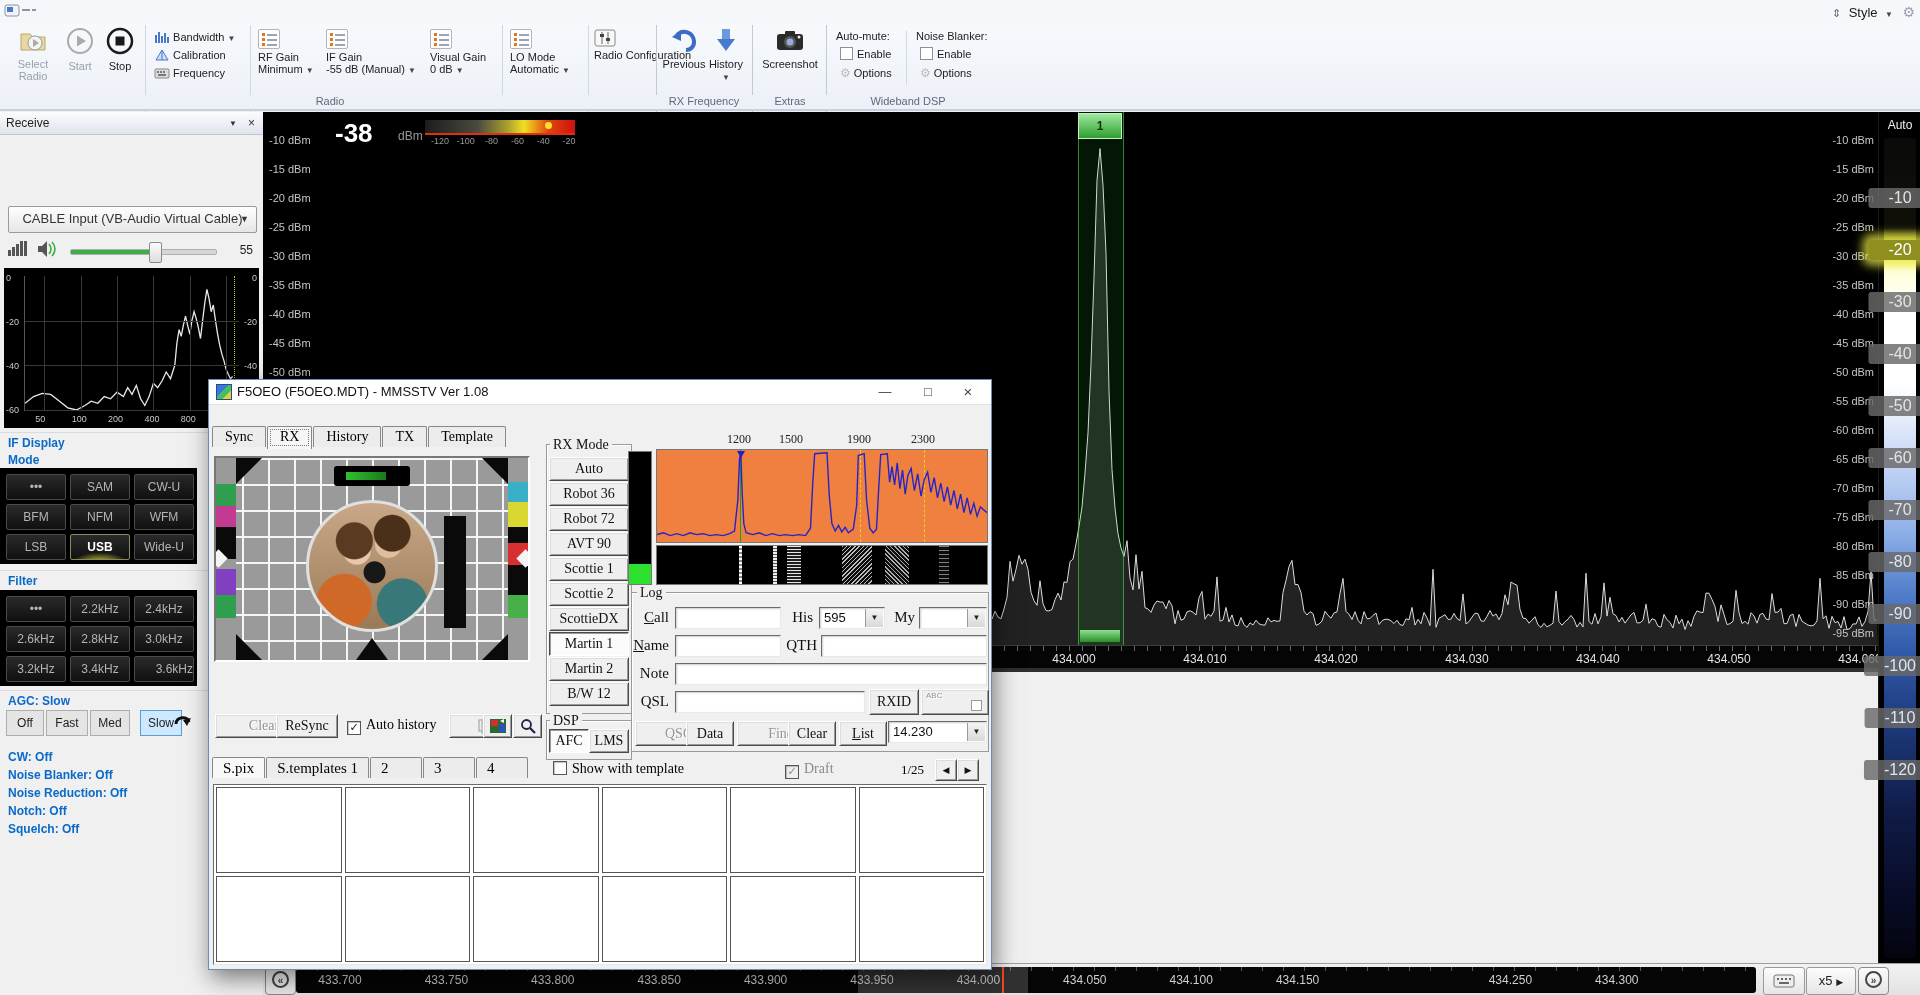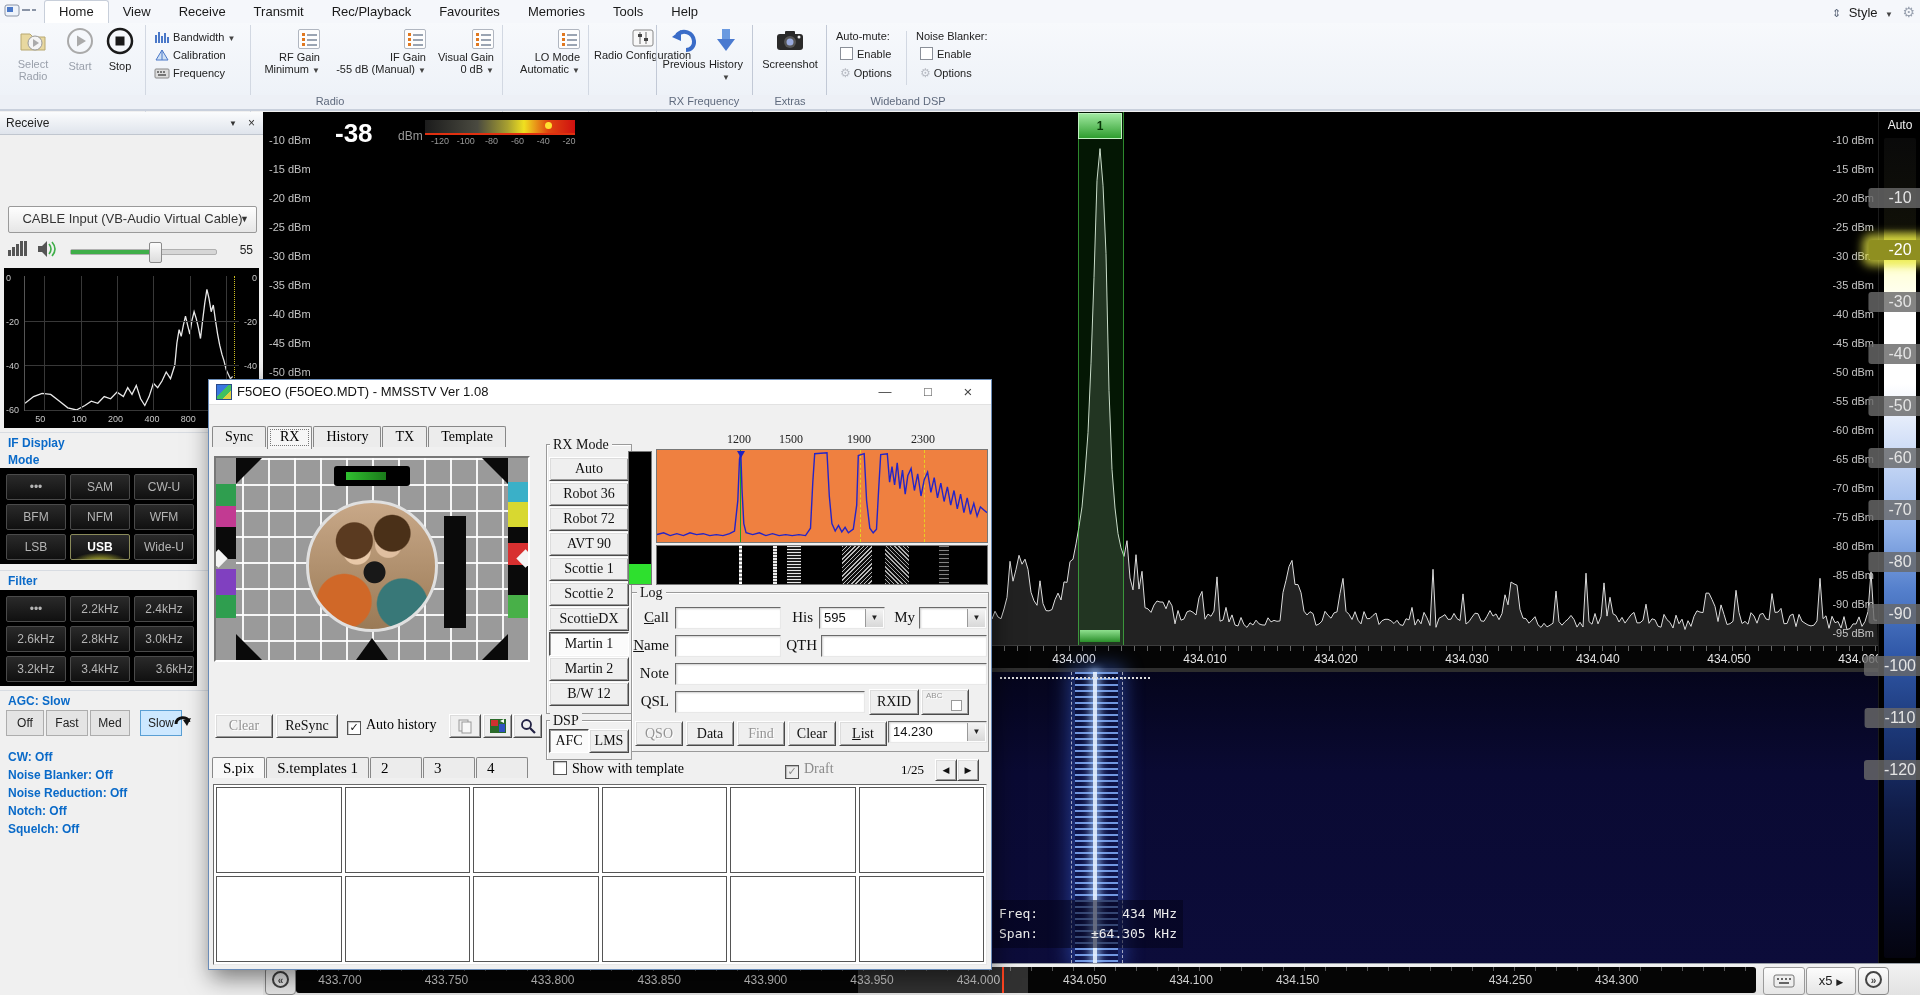--- a/index.html
+++ b/index.html
@@ -13,21 +13,21 @@
   .rtab.active{background:#fff;border:1px solid #c8cfda;border-bottom:1px solid #fff;border-radius:3px 3px 0 0;}
   #qat{left:4px;top:2px;width:36px;height:18px;}
   #ribbon{left:0;top:23px;width:1920px;height:72px;background:linear-gradient(#f7f9fc,#eef2f8);}
   #grouplabels{left:0;top:95px;width:1920px;height:14px;background:#edf0f6;border-bottom:2px solid #c9d0dc;}
   .glabel{position:absolute;top:0;font-size:11px;color:#5f6a7d;transform:translateX(-50%);}
   .vsep{position:absolute;top:2px;height:104px;width:1px;background:#d2d8e2;}
   .bigbtn{position:absolute;top:4px;text-align:center;font-size:11px;color:#222;}
   .bigbtn .cap{margin-top:3px;line-height:12px;}
   .bigbtn.dis .cap{color:#9aa0ab;}
   .smallbtn{position:absolute;font-size:11px;color:#222;height:18px;line-height:18px;white-space:nowrap;}
-  .gainbtn{position:absolute;top:6px;text-align:right;font-size:11px;color:#222;white-space:nowrap;}
+  .gainbtn{position:absolute;top:6px;text-align:left;font-size:11px;color:#222;white-space:nowrap;}
   .listicon{display:inline-block;width:20px;height:18px;border:1px solid #b0b6c0;background:#fdfdfd;position:relative;border-radius:2px;}
   .listicon i{position:absolute;left:3px;width:3px;height:3px;background:#e07820;}
   .listicon b{position:absolute;left:8px;right:2px;height:2px;background:#9aa4b2;}
   .caret{font-size:8px;color:#444;}
   .chkrow{position:absolute;font-size:11px;color:#222;height:14px;line-height:14px;}
   .chkbox{display:inline-block;width:11px;height:11px;border:1px solid #8a8f98;background:#fff;vertical-align:-2px;margin-right:4px;}
   .gearglyph{color:#b8bcc4;font-size:12px;margin-right:3px;}
   
   #leftpanel{left:0;top:112px;width:263px;height:883px;background:#f0f0f0;border-right:1px solid #b4b8be;}
   #lp-header{left:0;top:0;width:263px;height:23px;background:linear-gradient(#fbfcfd,#dfe4ec);border-bottom:1px solid #c0c6cf;font-size:12px;color:#222;line-height:23px;padding-left:6px;box-sizing:border-box;}
@@ -111,21 +111,21 @@
   #mmmenu span{display:inline-block;padding:3px 9px;}
   #mmtabs{position:absolute;left:3px;top:46px;height:24px;}
   .mtab{display:inline-block;height:20px;line-height:20px;padding:0 12px;border:1px solid #888;border-bottom:none;background:#ececec;font-size:14px;margin-right:1px;border-radius:2px 2px 0 0;}
   .mtab.active{background:#f6f6f6;outline:1px dotted #777;outline-offset:-4px;height:22px;}
   .spectick{position:absolute;top:52px;font-size:12px;color:#222;transform:translateX(-50%);}
   
   .btn3d{position:absolute;background:#efefef;border:1px solid;border-color:#fff #4a4a4a #4a4a4a #fff;
     box-shadow:inset 1px 1px 0 #dcdcdc,inset -1px -1px 0 #9a9a9a;font-family:"Liberation Serif",serif;
     font-size:14px;color:#111;text-align:center;}
   .btn3d.pressed{background:#fbfbfb;border-color:#4a4a4a #fff #fff #4a4a4a;box-shadow:inset 1px 1px 0 #9a9a9a;}
-  .btn3d.disabled{color:#949494;text-shadow:1px 1px 0 #fff;}
+  .btn3d.disabled{color:#949494;text-shadow:1px 1px 0 #fff;padding-left:20px;}
   .gbox{position:absolute;border:1px solid #9a9a9a;box-shadow:inset 1px 1px 0 #fff;}
   .gboxlabel{position:absolute;font-size:14px;color:#111;background:#f0f0f0;padding:0 3px;}
   .loglabel{position:absolute;font-size:15px;color:#111;text-align:right;}
   .loginput{position:absolute;height:20px;background:#fff;border:1px solid;border-color:#6a6a6a #e8e8e8 #e8e8e8 #6a6a6a;box-shadow:inset 1px 1px 2px rgba(0,0,0,.2);}
   .combo .dd{position:absolute;right:1px;top:1px;bottom:1px;width:17px;background:linear-gradient(#f4f4f4,#d8d8d8);border-left:1px solid #9a9a9a;text-align:center;font-size:8px;line-height:18px;color:#222;}
   .combo .val{position:absolute;left:4px;top:2px;font-size:13px;font-family:"Liberation Sans",sans-serif;color:#111;}
   .mcheck{display:inline-block;width:12px;height:12px;background:#fff;border:1px solid #555;box-shadow:inset 1px 1px 1px rgba(0,0,0,.25);text-align:center;line-height:11px;font-size:11px;color:#111;vertical-align:-2px;margin-right:5px;}
   .mcheck.gray{color:#8a8a8a;background:#eee;}
   .ptab{display:inline-block;height:20px;line-height:20px;padding:0 10px;border:1px solid #888;border-bottom:none;background:#ececec;font-size:15px;margin-right:1px;border-radius:2px 2px 0 0;}
   .ptab.active{background:#f8f8f8;}
@@ -163,21 +163,20 @@
 
   <div id="tabrow" class="abs">
     <div id="qat" class="abs">
       <svg width="36" height="18">
           <rect x="1" y="3" width="14" height="11" rx="2" fill="#eef3fa" stroke="#8a94a6"></rect>
           <rect x="3" y="5" width="6" height="5" fill="#4a78c8"></rect>
           <rect x="18" y="7" width="8" height="2" fill="#8a94a6"></rect>
           <rect x="28" y="7" width="4" height="2" fill="#8a94a6"></rect>
         </svg>
     </div>
-    <div class="abs" style="left:44px;top:0;" id="ribbon-tabs"><span class="rtab active">Home</span><span class="rtab">View</span><span class="rtab">Receive</span><span class="rtab">Transmit</span><span class="rtab">Rec/Playback</span><span class="rtab">Favourites</span><span class="rtab">Memories</span><span class="rtab">Tools</span><span class="rtab">Help</span></div>
     <div class="abs" style="left:1832px;top:3px;">
       <span style="color:#5a6578;font-size:11px;">⇕</span>
       <span style="font-size:13px;color:#1a1a1a;margin:0 3px;">Style</span>
       <span style="font-size:8px;color:#444;">▼</span>
       <span style="color:#9aa2b0;font-size:14px;margin-left:5px;">⚙</span>
     </div>
   </div>
 
   <div id="ribbon" class="abs">
 
@@ -493,37 +492,20 @@
         <div class="faxlabel" style="left: 942px;">434.010</div>
         <div class="faxlabel" style="left: 1073px;">434.020</div>
         <div class="faxlabel" style="left: 1204px;">434.030</div>
         <div class="faxlabel" style="left: 1335px;">434.040</div>
         <div class="faxlabel" style="left: 1466px;">434.050</div>
         <div class="faxlabel" style="left: 1597px;">434.060</div>
       </div>
   </div>
   <div id="wfgap" class="abs"></div>
 
-  <div id="waterfall" class="abs">
-    <div id="wfsignal"></div>
-    <div id="wfcore"></div>
-    <div class="wfdash" style="left:808px;"></div>
-    <div class="wfdash" style="left:859px;"></div>
-    <div id="wfdots"></div>
-    <div id="freqspan">
-      <div class="row">
-          <span>Freq:</span>
-          <span>434 MHz</span>
-        </div>
-      <div class="row">
-          <span>Span:</span>
-          <span>±64.305 kHz</span>
-        </div>
-    </div>
-  </div>
 
   <div id="legend" class="abs">
     <div id="legendauto">Auto</div>
     <div id="legendbar"></div>
     <div id="legticks">
         <div class="legtick" style="top: 86px;">-10</div>
         <div class="legtick hl" style="top: 138px;">-20</div>
         <div class="legtick" style="top: 190px;">-30</div>
         <div class="legtick" style="top: 242px;">-40</div>
         <div class="legtick" style="top: 294px;">-50</div>

